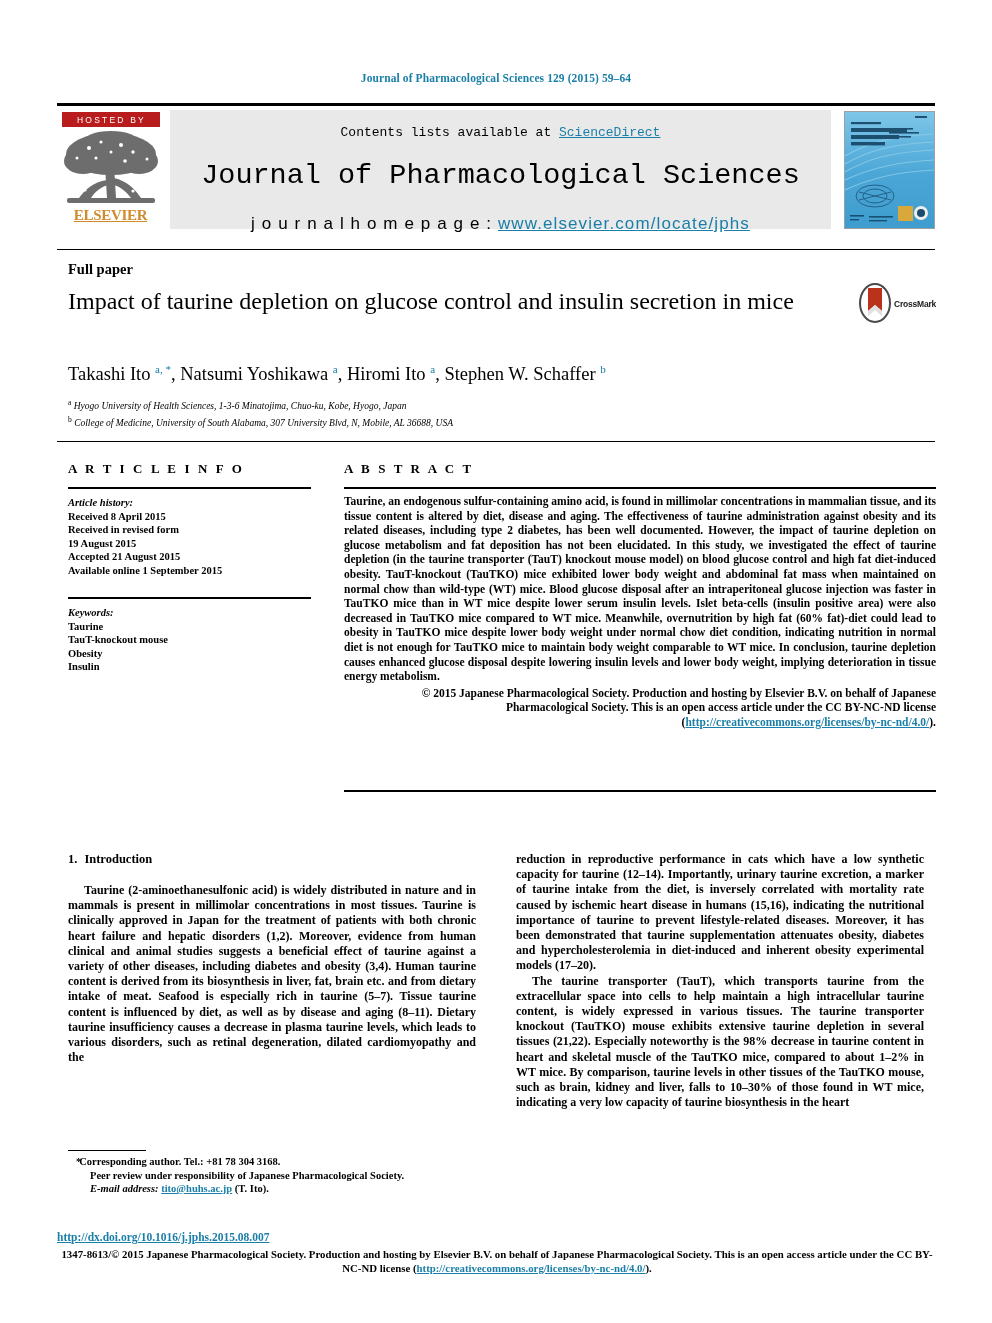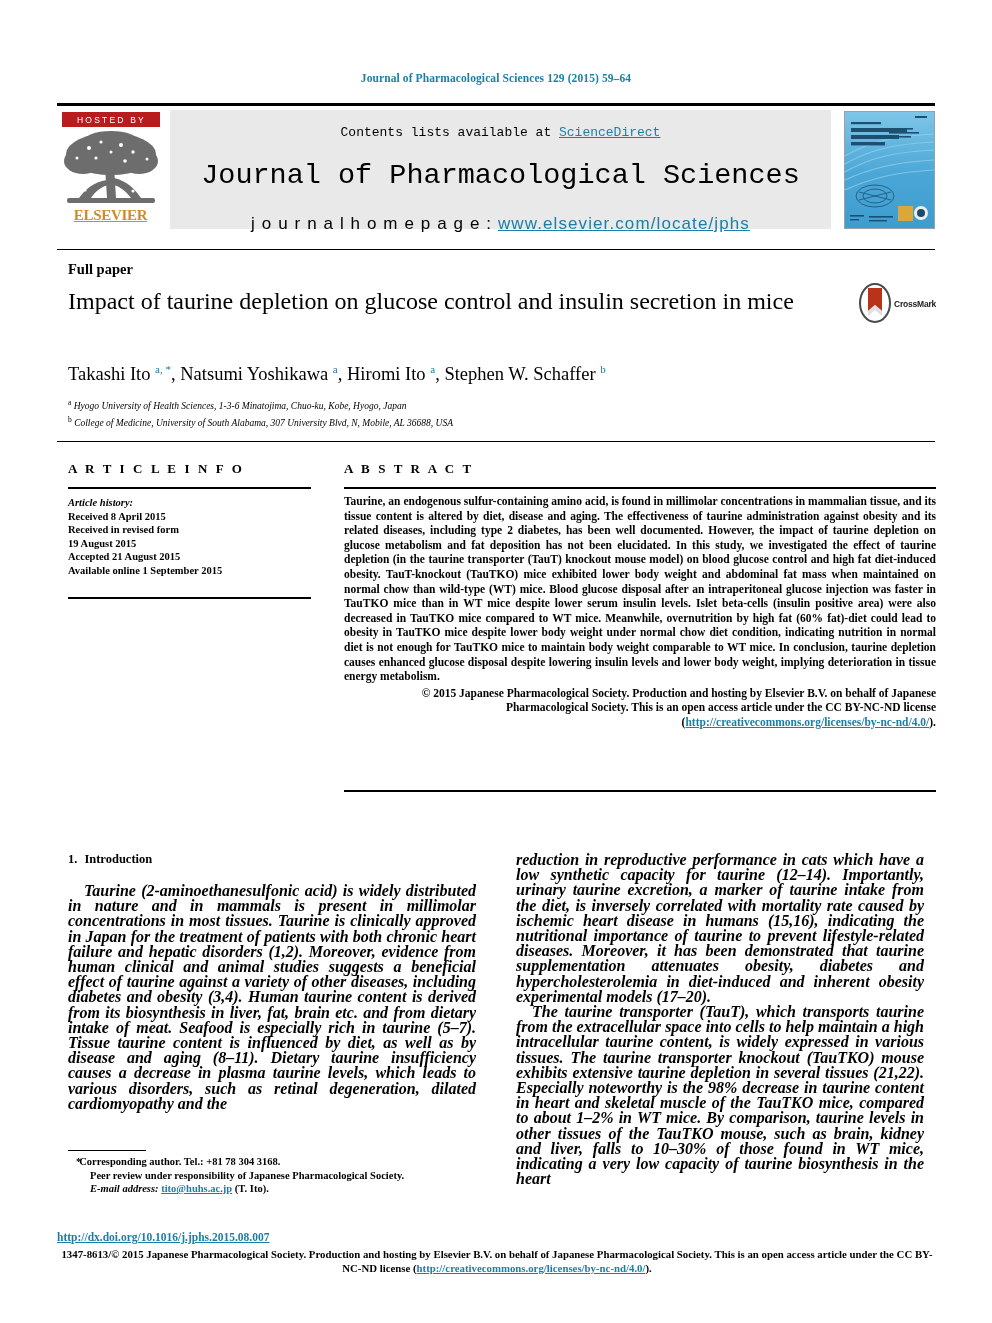--- a/index.html
+++ b/index.html
@@ -242,27 +242,26 @@
     left: 516px; top: 852px;
     width: 420px;
   }
   .body-head {
     font-size: 12.5px;
     font-weight: bold;
     margin-bottom: 16px;
   }
   .body-head .num { margin-right: 7px; }
   .body-p {
-    font-size: 16px;
+    font-size: 12px;
     line-height: 15.2px;
     text-align: justify;
     text-indent: 16px;
     margin: 0 12px 0 0;
     font-weight: bold;
-    font-style: italic;
   }
   .body-p.cont { text-indent: 0; }
 
   
   .fn-rule {
     position: absolute;
     left: 68px; top: 1150px;
     width: 78px;
     height: 1px;
     background: #000;
@@ -423,20 +422,27 @@
     <div class="hdr-rule"></div>
     <div class="info-block">
       <div class="ital">Article history:</div>
       <div>Received 8 April 2015</div>
       <div>Received in revised form</div>
       <div>19 August 2015</div>
       <div>Accepted 21 August 2015</div>
       <div>Available online 1 September 2015</div>
     </div>
     <div class="mid-rule"></div>
+    <div class="info-block">
+      <div class="ital">Keywords:</div>
+      <div>Taurine</div>
+      <div>TauT-knockout mouse</div>
+      <div>Obesity</div>
+      <div>Insulin</div>
+    </div>
   </div>
 
   <div class="abs-col">
     <div class="sec-head">A B S T R A C T</div>
     <div class="hdr-rule"></div>
     <div class="abs-text">Taurine, an endogenous sulfur-containing amino acid, is found in millimolar concentrations in mammalian tissue, and its tissue content is altered by diet, disease and aging. The effectiveness of taurine administration against obesity and its related diseases, including type 2 diabetes, has been well documented. However, the impact of taurine depletion on glucose metabolism and fat deposition has not been elucidated. In this study, we investigated the effect of taurine depletion (in the taurine transporter (TauT) knockout mouse model) on blood glucose control and high fat diet-induced obesity. TauT-knockout (TauTKO) mice exhibited lower body weight and abdominal fat mass when maintained on normal chow than wild-type (WT) mice. Blood glucose disposal after an intraperitoneal glucose injection was faster in TauTKO mice than in WT mice despite lower serum insulin levels. Islet beta-cells (insulin positive area) were also decreased in TauTKO mice compared to WT mice. Meanwhile, overnutrition by high fat (60% fat)-diet could lead to obesity in TauTKO mice despite lower body weight under normal chow diet condition, indicating nutrition in normal diet is not enough for TauTKO mice to maintain body weight comparable to WT mice. In conclusion, taurine depletion causes enhanced glucose disposal despite lowering insulin levels and lower body weight, implying deterioration in tissue energy metabolism.</div>
     <div class="abs-copy">
       <span>© 2015 Japanese Pharmacological Society. Production and hosting by Elsevier B.V. on behalf of Japanese Pharmacological Society. This is an open access article under the CC BY-NC-ND license (</span><a class="lnk" href="#">http://creativecommons.org/licenses/by-nc-nd/4.0/</a><span>).</span>
     </div>
   </div>

